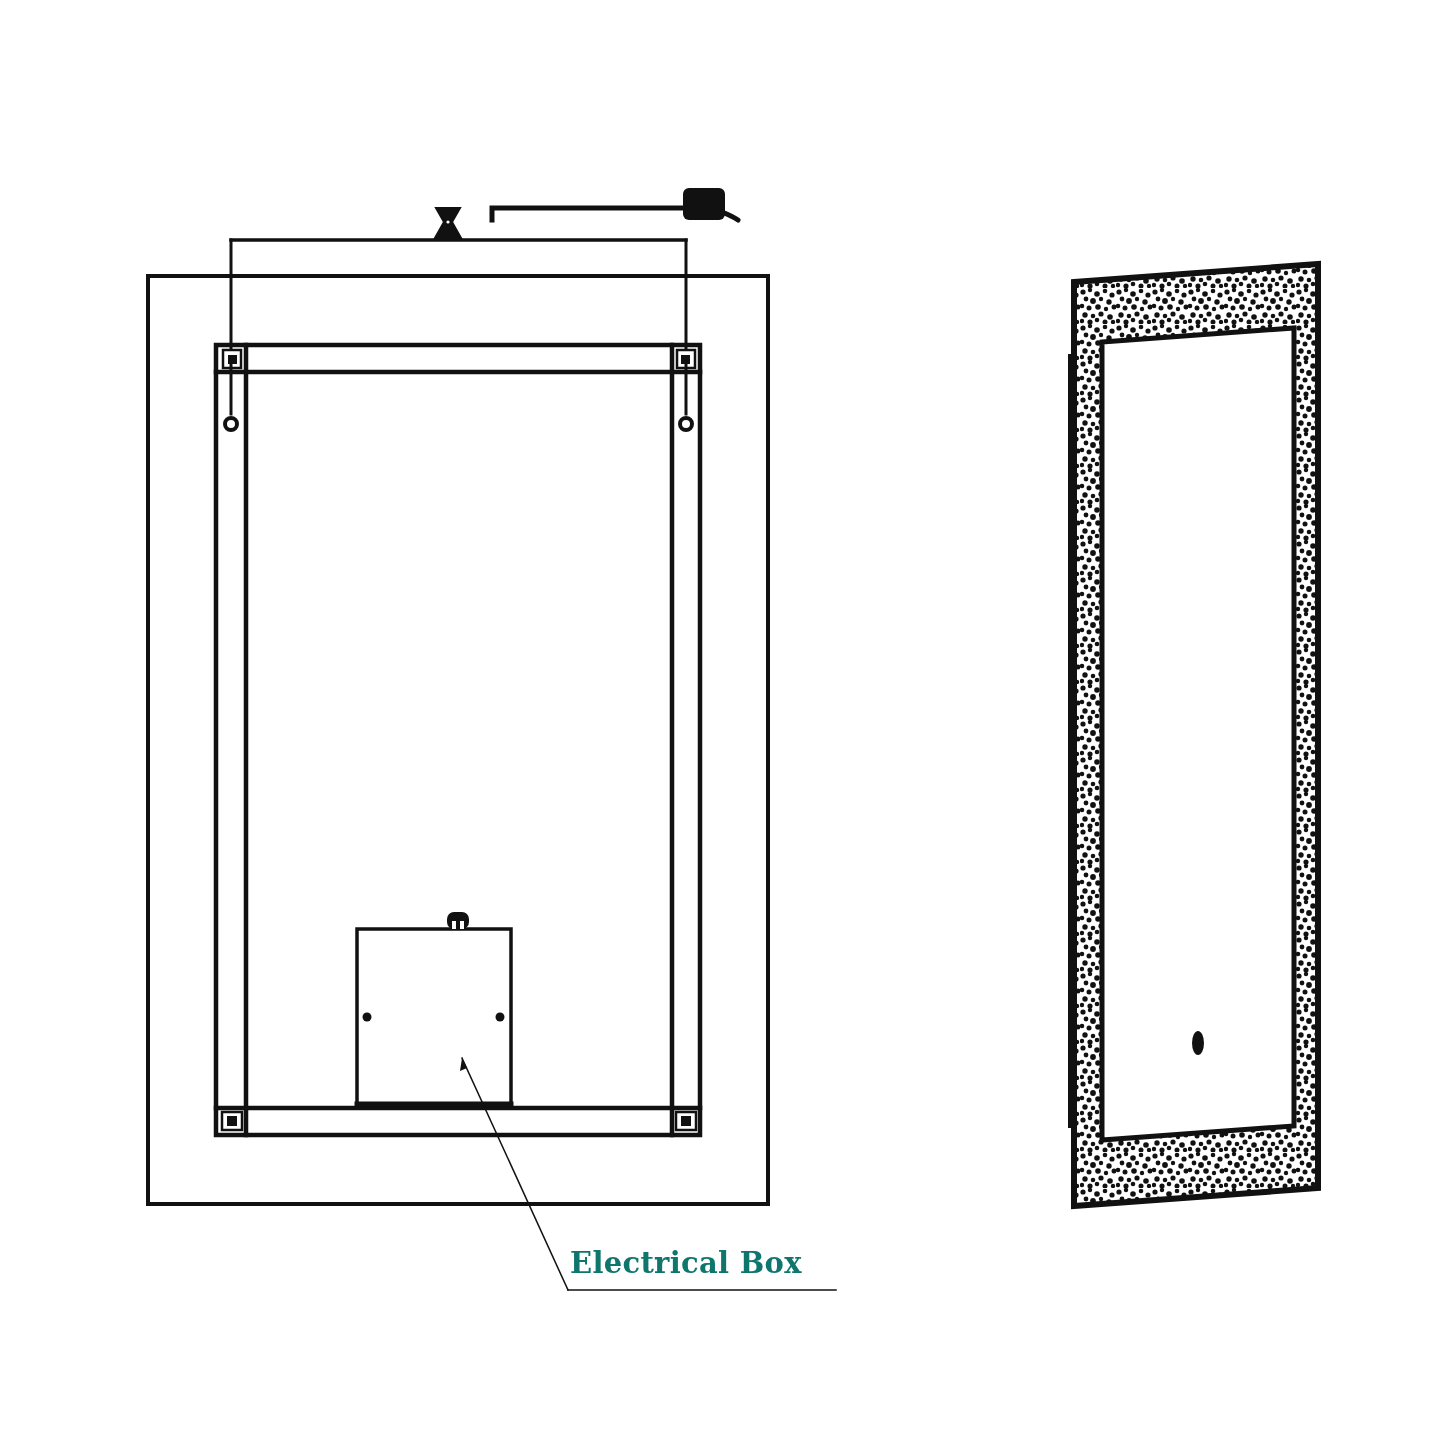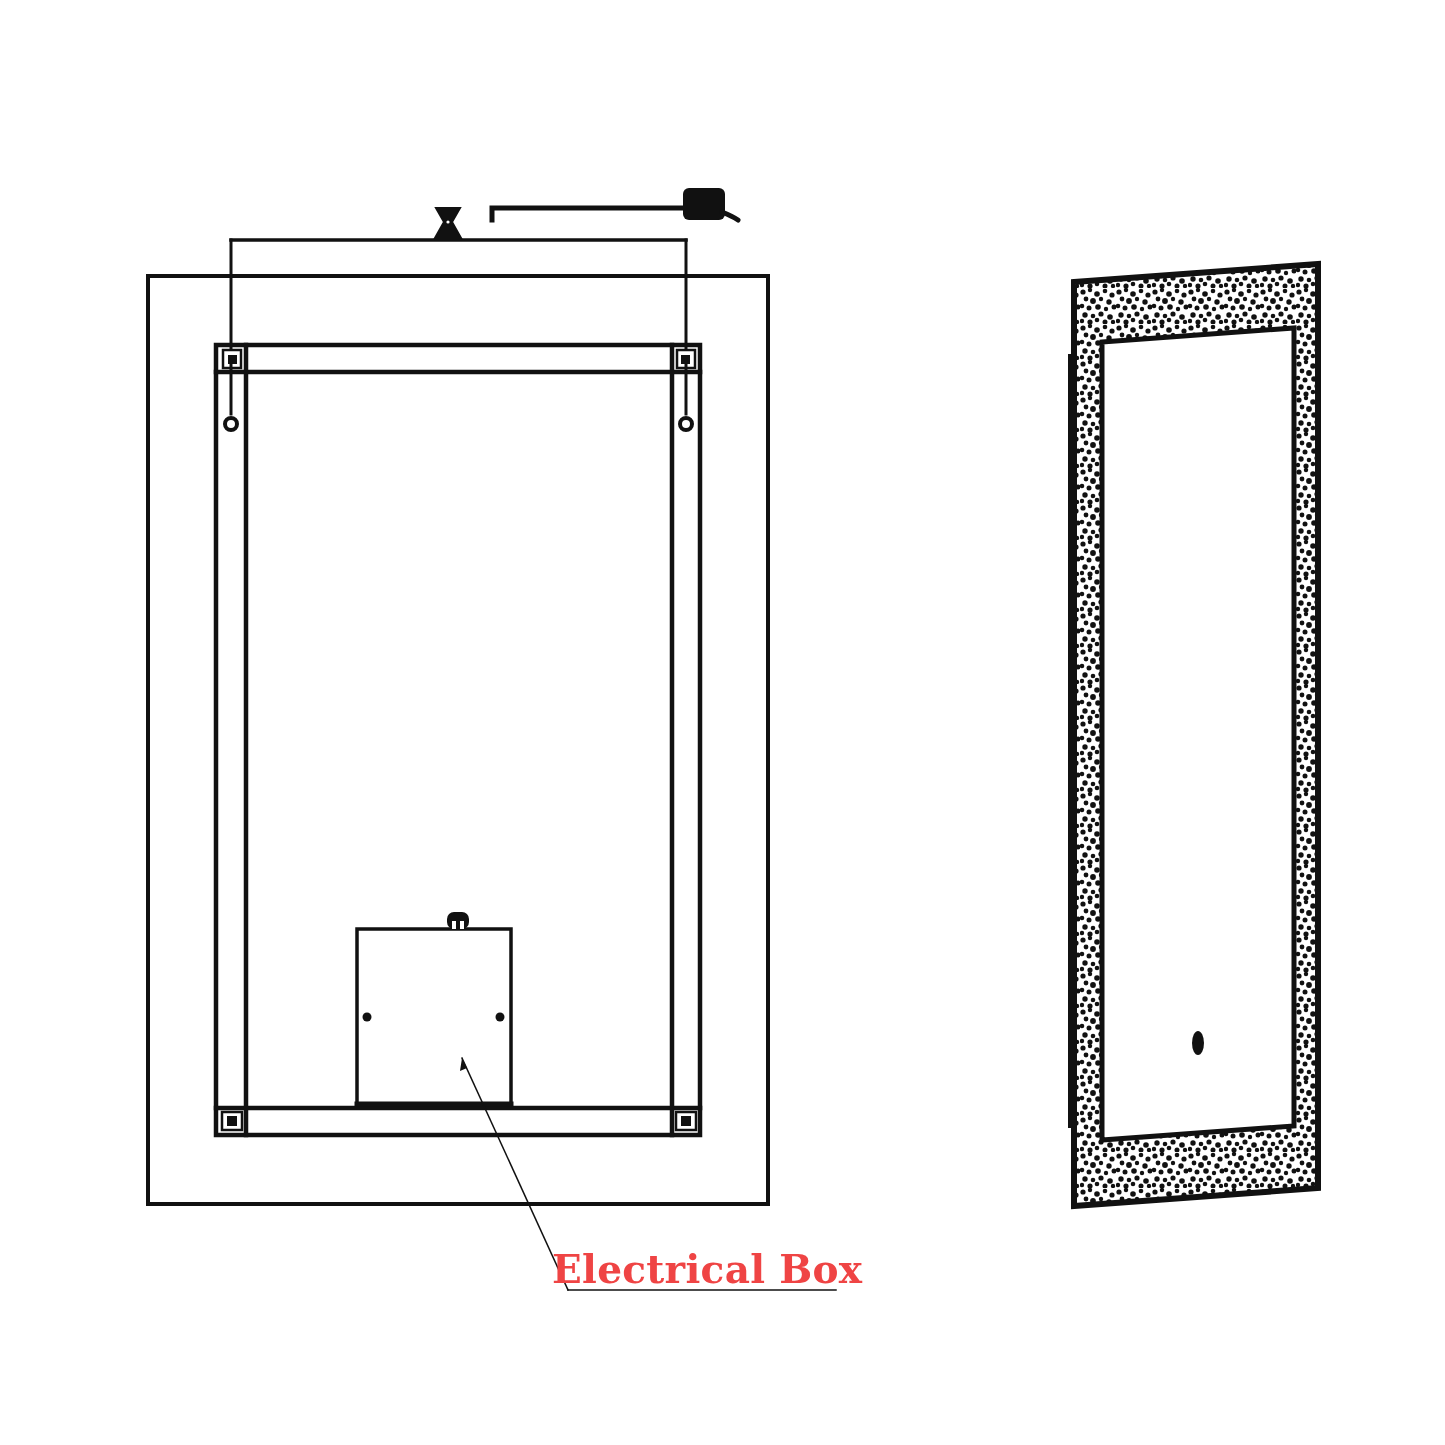--- a/index.html
+++ b/index.html
@@ -1,24 +1,24 @@
 <!DOCTYPE html>
 <html><head>
   <meta charset="utf-8">
   <style>
     html, body { margin: 0; padding: 0; background: #ffffff; }
     body { width: 1445px; height: 1445px; position: relative; overflow: hidden; }
     .canvas { position: absolute; left: 0; top: 0; width: 1445px; height: 1445px; }
     .callout-label {
       position: absolute;
-      left: 552px; top: 1246px;
+      left: 570px; top: 1246px;
       font-family: "DejaVu Serif", serif;
       font-weight: bold;
-      font-size: 39px;
-      color: #ef4444;
+      font-size: 29px;
+      color: #0f766e;
       letter-spacing: 0.3px;
       white-space: nowrap;
     }
   </style>
 </head>
 <body>
 
 <svg class="canvas" viewBox="0 0 1445 1445" xmlns="http://www.w3.org/2000/svg">
   <defs>
     <pattern id="speckle" x="0" y="0" width="36" height="36" patternUnits="userSpaceOnUse">

